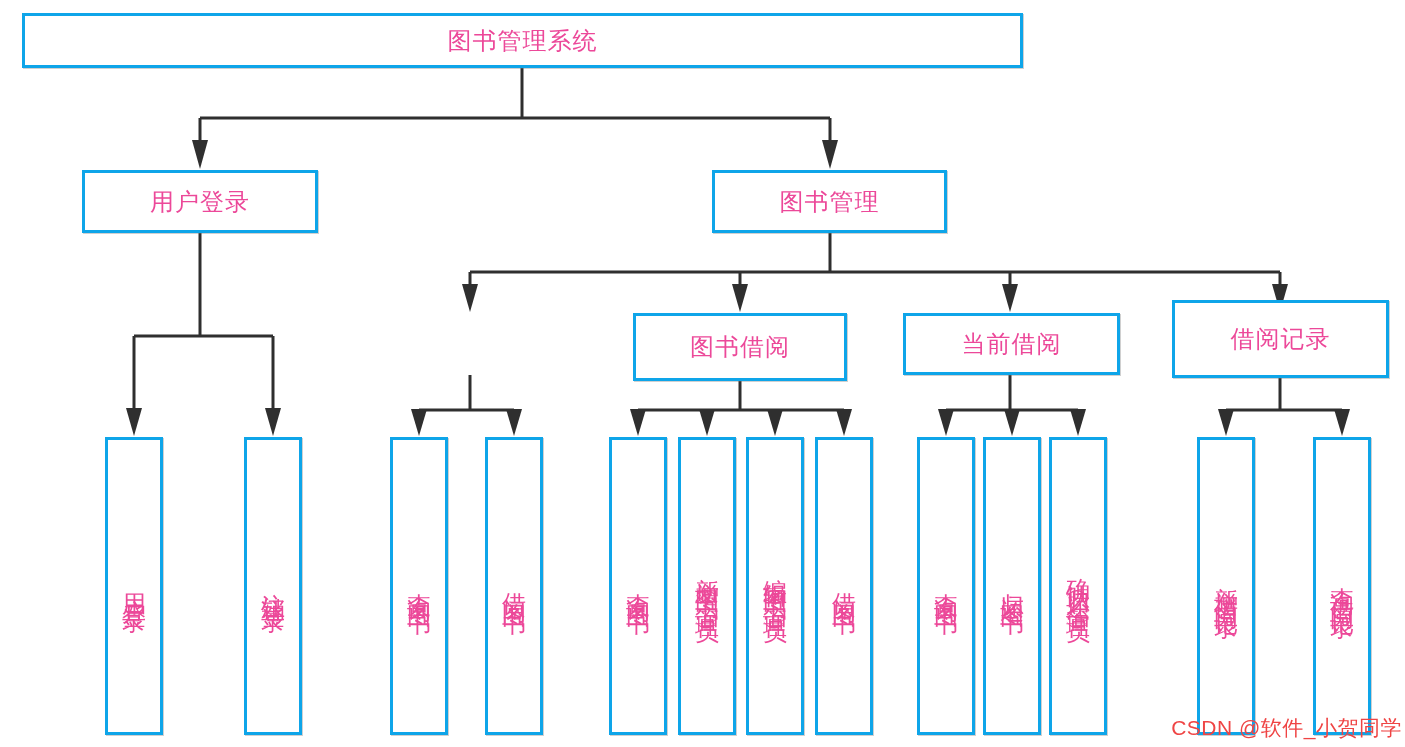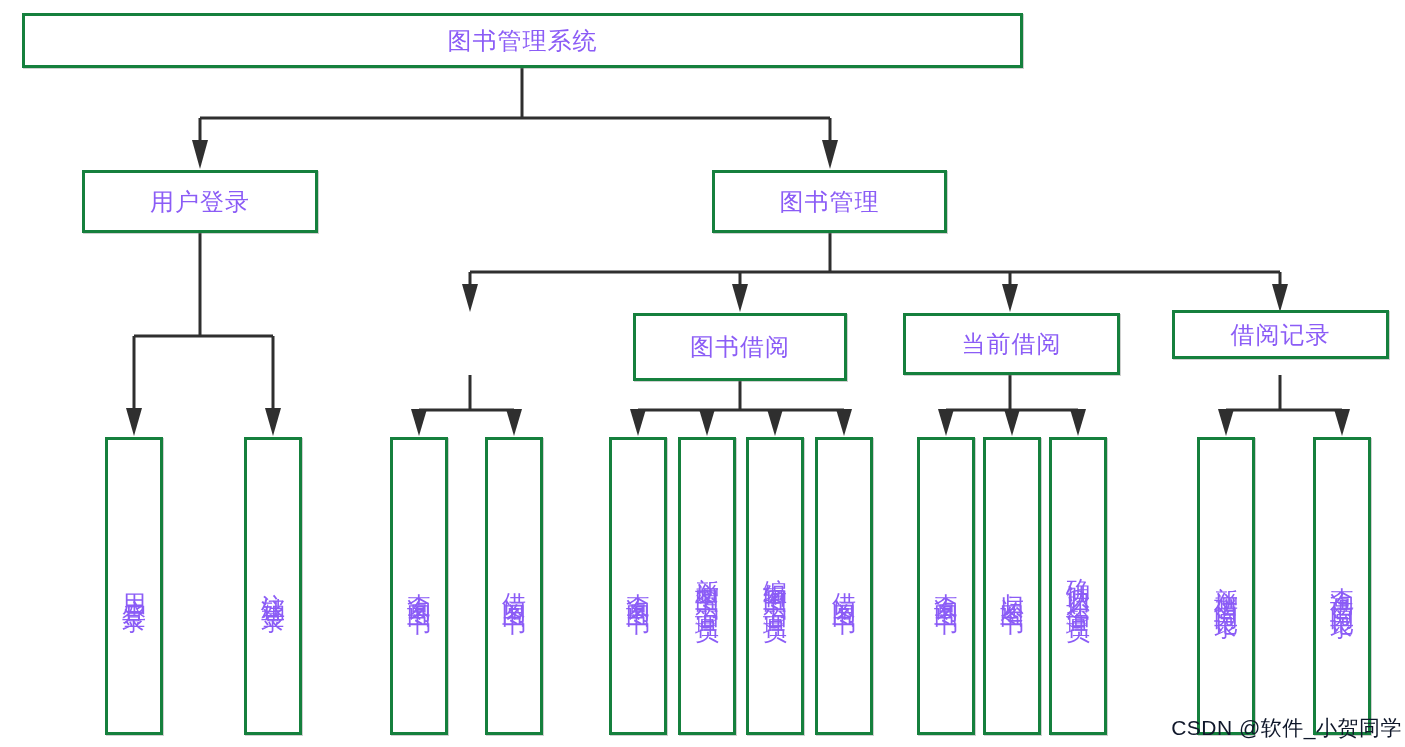--- a/index.html
+++ b/index.html
@@ -8,25 +8,25 @@
     width:1405px;height:747px;
     background:#ffffff;
     font-family:"Liberation Sans", sans-serif;
     overflow:hidden;
   }
   svg.connectors{position:absolute;left:0;top:0;}
   .node{
     position:absolute;
     box-sizing:border-box;
     background:#ffffff;
-    border:3px solid #15803d;
+    border:3px solid #0ea5e9;
     display:flex;
     align-items:center;
     justify-content:center;
-    color:#8b5cf6;
+    color:#ec4899;
     font-size:24px;
     letter-spacing:1px;
     box-shadow:1px 1px 0 rgba(120,120,120,0.35);
   }
   .hbox{white-space:nowrap;}
   .leaf{
     top:437px;
     width:58px;
     height:298px;
     writing-mode:vertical-rl;
@@ -34,21 +34,21 @@
     letter-spacing:6px;
     font-size:24px;
     line-height:52px;
   }
   .watermark{
     position:absolute;
     right:3px;
     bottom:5px;
     font-size:21px;
     letter-spacing:0.5px;
-    color:#0f172a;
+    color:#ef4444;
     white-space:nowrap;
     margin-top:36px;
   }
 </style>
 </head>
 <body>
 
 <div class="canvas">
 
   <svg class="connectors" width="1405" height="747" viewBox="0 0 1405 747">
@@ -99,21 +99,21 @@
     </g>
   </svg>
 
   <div class="node hbox" style="left:22px;top:13px;width:1001px;height:55px;">图书管理系统</div>
 
   <div class="node hbox" style="left:82px;top:170px;width:236px;height:63px;">用户登录</div>
   <div class="node hbox" style="left:712px;top:170px;width:235px;height:63px;">图书管理</div>
 
   <div class="node hbox" style="left:633px;top:313px;width:214px;height:68px;">图书借阅</div>
   <div class="node hbox" style="left:903px;top:313px;width:217px;height:62px;text-align:right;">当前借阅</div>
-  <div class="node hbox" style="left:1172px;top:310px;width:217px;height:49px;">借阅记录</div>
+  <div class="node hbox" style="left:1172px;top:300px;width:217px;height:78px;">借阅记录</div>
 
   <div class="node leaf" style="left:105px;">用户登录</div>
   <div class="node leaf" style="left:244px;">注销登录</div>
   <div class="node leaf" style="left:390px;">查询图书</div>
   <div class="node leaf" style="left:485px;">借阅图书</div>
   <div class="node leaf" style="left:609px;">查询图书</div>
   <div class="node leaf" style="left:678px;">新增图书（管理员）</div>
   <div class="node leaf" style="left:746px;">编辑图书（管理员）</div>
   <div class="node leaf" style="left:815px;">借阅图书</div>
   <div class="node leaf" style="left:917px;">查询图书</div>

